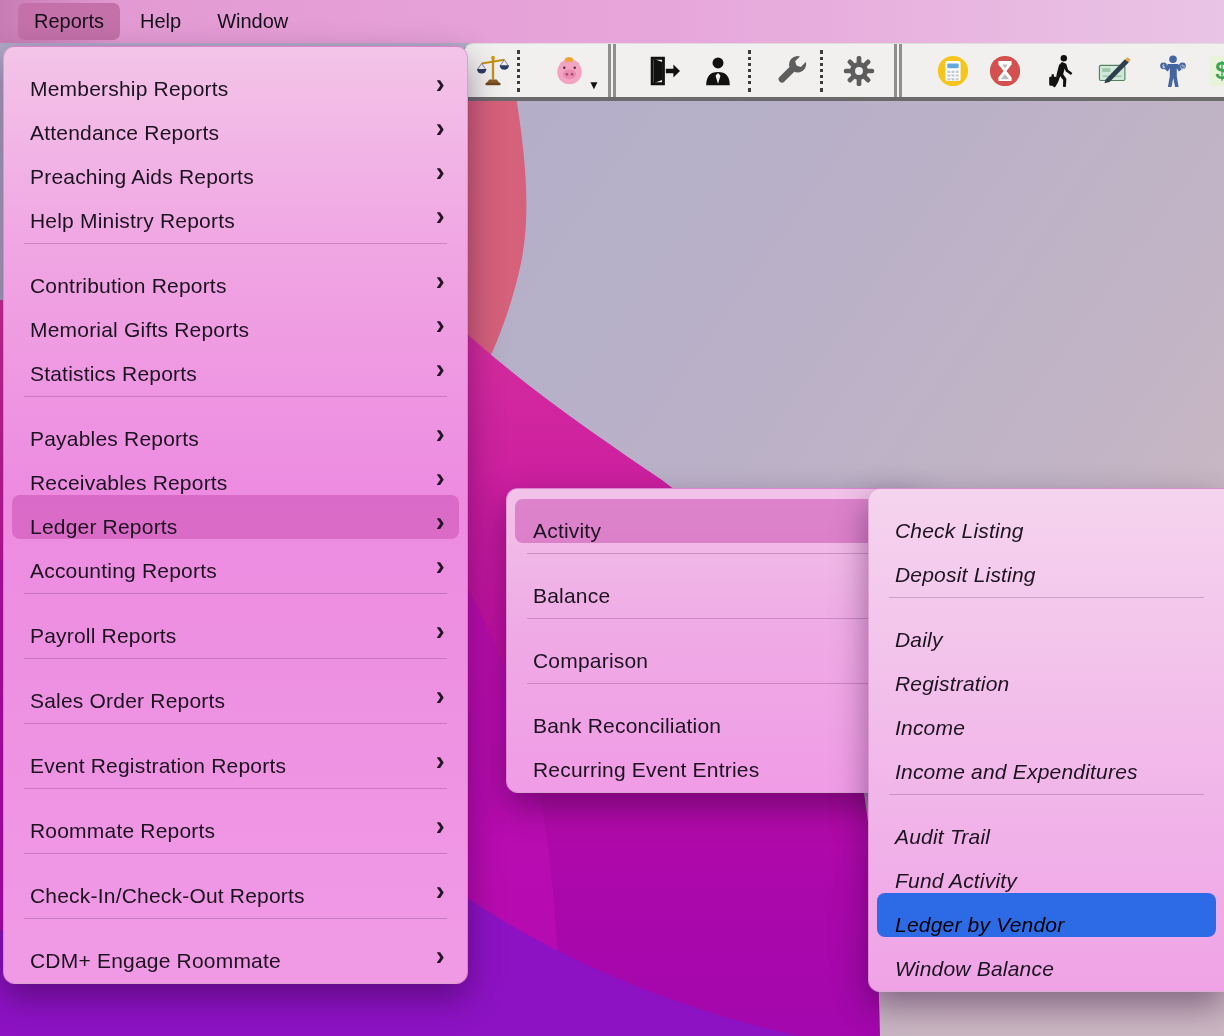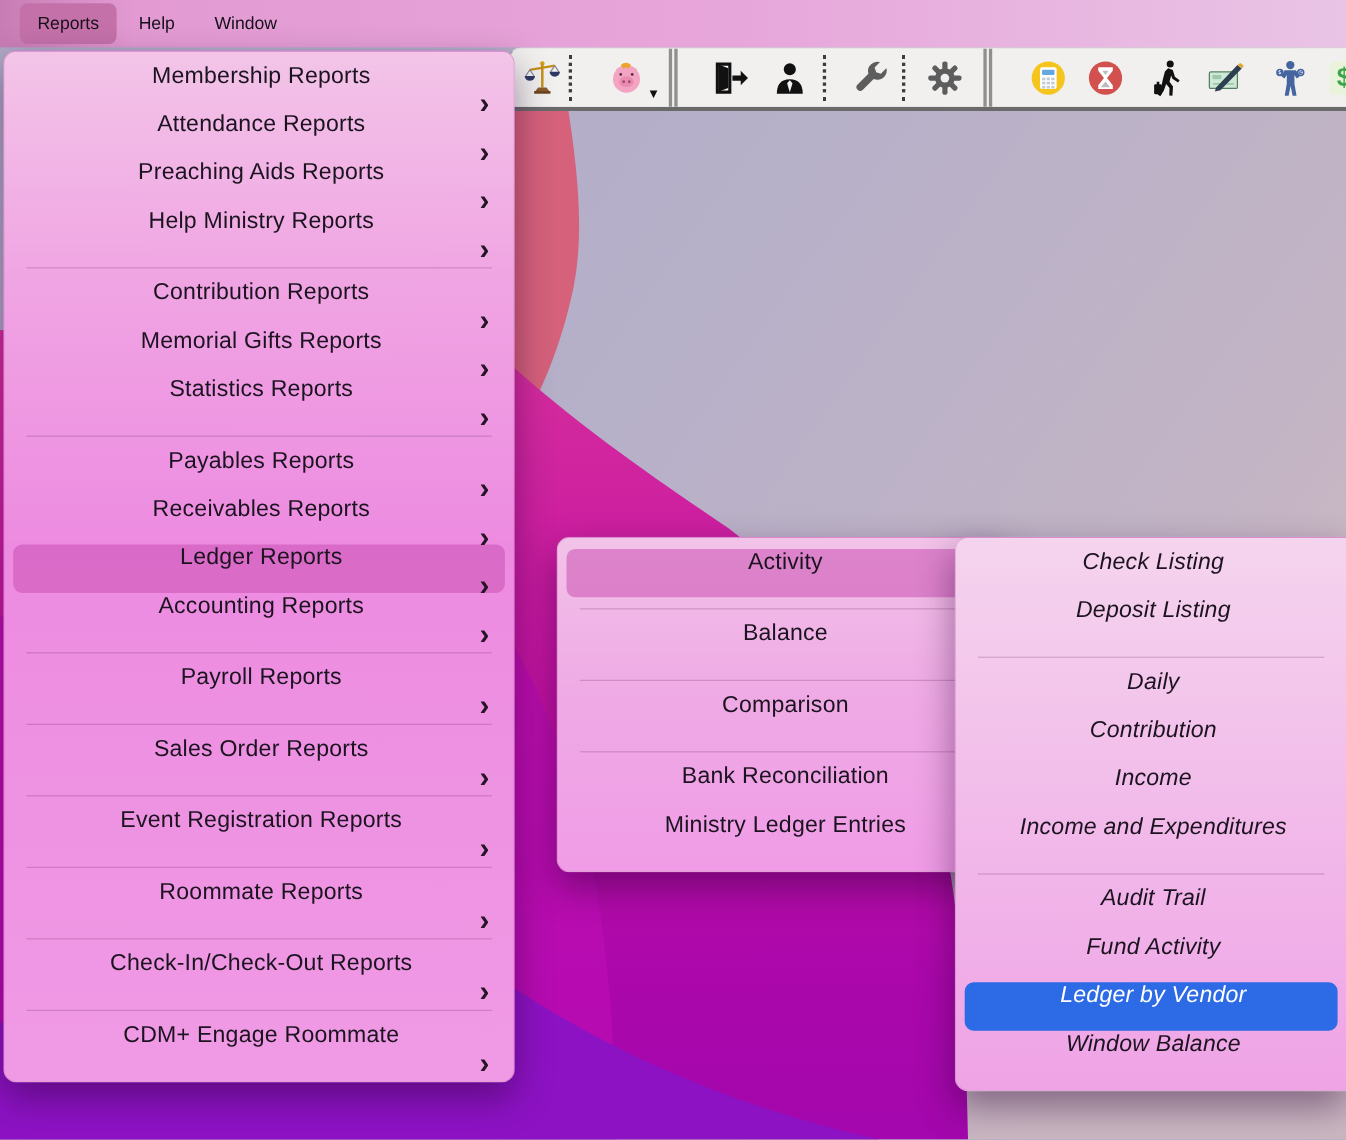--- a/index.html
+++ b/index.html
@@ -11,21 +11,21 @@
   
   #wallpaper{position:absolute;inset:0;z-index:0;}
   
   #menubar{
     position:absolute;left:0;top:0;width:1224px;height:43px;z-index:30;
     background:linear-gradient(90deg,#c87cb4 0%,#e39ad3 10%,#e7a6da 55%,#e9c4e6 100%);
     display:flex;align-items:center;padding-left:18px;box-sizing:border-box;
   }
   .mb-item{
     height:37px;display:flex;align-items:center;padding:0 16px;margin-right:4px;
-    border-radius:7px;font-size:16px;color:#15101a;white-space:nowrap;
+    border-radius:7px;font-size:20px;color:#15101a;white-space:nowrap;
   }
   .mb-item.active{background:#c471a9;}
   
   #toolbar{
     position:absolute;left:462px;top:43px;width:762px;height:58px;z-index:10;
     background:#f1f0ee;box-sizing:border-box;
     border-top:1px solid #dedede;border-left:1px solid #9a9a9a;
     border-bottom:4px solid #6a6a6a;border-top-left-radius:12px;
     display:flex;align-items:center;overflow:hidden;
   }
@@ -42,28 +42,28 @@
     border:1px solid rgba(150,60,140,.25);
     box-shadow:0 14px 34px rgba(40,0,50,.45);
   }
   #menu-reports{left:3px;top:46px;width:465px;
     background:linear-gradient(180deg,#f3c4e8 0%,#f0a5e3 22%,#ed8be1 48%,#ee92e2 72%,#f09ae5 100%);}
   #menu-ledger{left:458px;top:488px;width:412px;
     background:linear-gradient(180deg,#f2c3e8 0%,#efabe5 45%,#f09ce6 100%);margin-left:48px;}
   #menu-activity{left:868px;top:488px;width:356px;border-radius:12px 0 0 12px;border-right:none;
     background:linear-gradient(180deg,#f5d4ee 0%,#f2bdea 45%,#efa3e6 100%);font-style:italic;}
   .menu-item{
-    height:44px;display:flex;align-items:center;
+    height:44px;display:flex;align-items:flex-end;
     margin:0 8px;padding:0 14px 0 18px;border-radius:8px;
-    font-size:21px;color:#1c1320;letter-spacing:.2px;white-space:nowrap;flex-direction:column;
+    font-size:21px;color:#1c1320;letter-spacing:.2px;white-space:nowrap;
   }
   .mi-label{pointer-events:none;}
   .menu-item .chevron{margin-left:auto;font-size:27px;font-weight:600;line-height:1;color:#241525;padding-bottom:3px;}
   .menu-item.hl-pink{background:rgba(203,80,178,.55);}
-  .menu-item.hl-blue{background:#2d6ae6;color:#ffffff;}
+  .menu-item.hl-blue{background:#2d6ae6;color:#000000;}
   .separator{height:1px;background:rgba(70,20,70,.22);margin:10px 20px;}
 </style>
 </head>
 <body>
 
 <div id="wallpaper">
   <svg width="1224" height="1036" viewBox="0 0 1224 1036" preserveAspectRatio="none" aria-hidden="true">
     <defs>
       <linearGradient id="lav" x1="0" y1="0" x2="1" y2="0.6">
         <stop offset="0" stop-color="#aea8c6"></stop>
@@ -306,37 +306,37 @@
     <div class="separator"></div>
     <div class="menu-item">
       <span class="mi-label">Comparison</span>
       <span class="chevron">›</span>
     </div>
     <div class="separator"></div>
     <div class="menu-item">
       <span class="mi-label">Bank Reconciliation</span>
     </div>
     <div class="menu-item">
-      <span class="mi-label">Ministry Ledger Entries</span>
+      <span class="mi-label">Recurring Event Entries</span>
     </div>
   </div>
 
 <div id="menu-activity" class="menu">
     <div class="menu-item">
       <span class="mi-label">Check Listing</span>
     </div>
     <div class="menu-item">
       <span class="mi-label">Deposit Listing</span>
     </div>
     <div class="separator"></div>
     <div class="menu-item">
       <span class="mi-label">Daily</span>
     </div>
     <div class="menu-item">
-      <span class="mi-label">Contribution</span>
+      <span class="mi-label">Registration</span>
     </div>
     <div class="menu-item">
       <span class="mi-label">Income</span>
     </div>
     <div class="menu-item">
       <span class="mi-label">Income and Expenditures</span>
     </div>
     <div class="separator"></div>
     <div class="menu-item">
       <span class="mi-label">Audit Trail</span>

